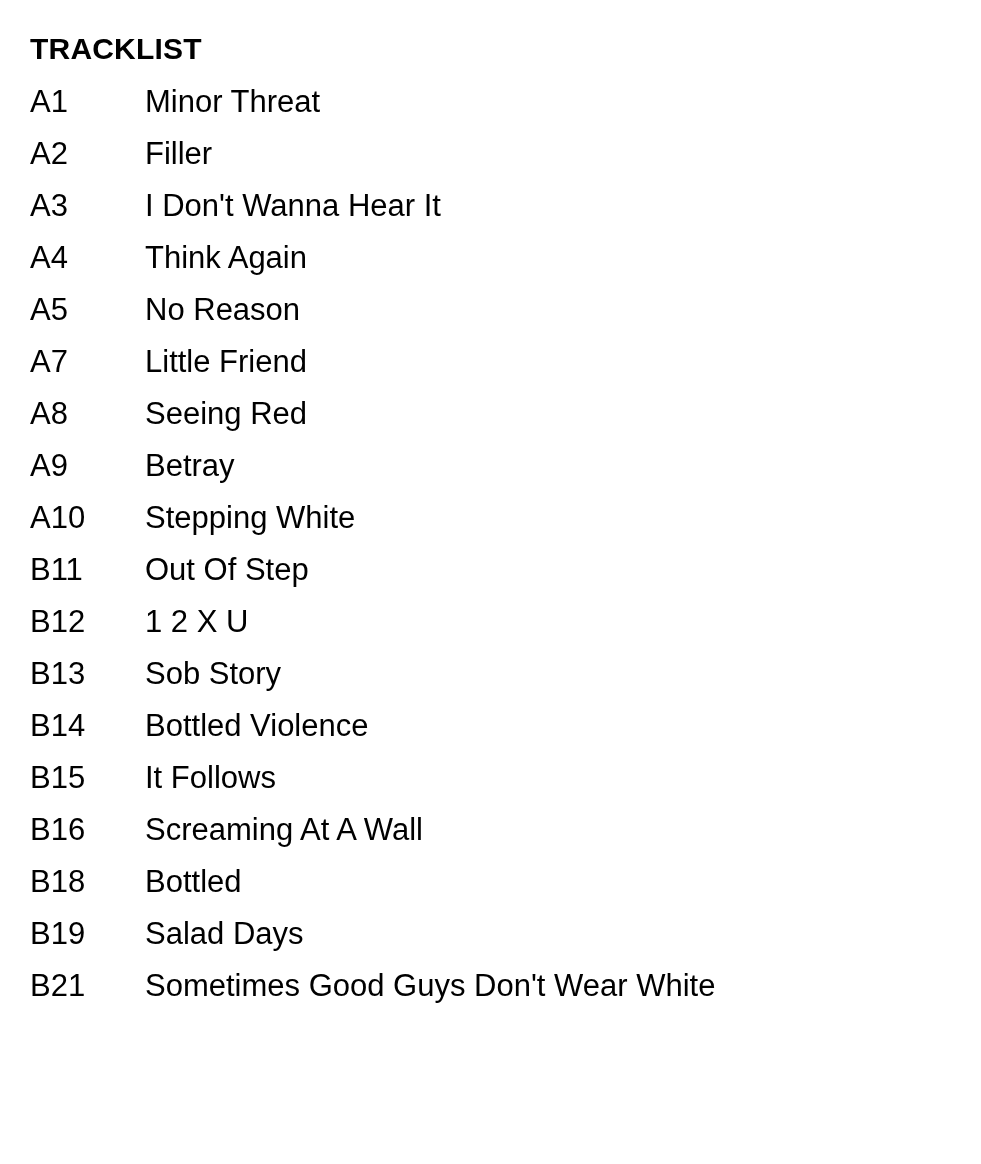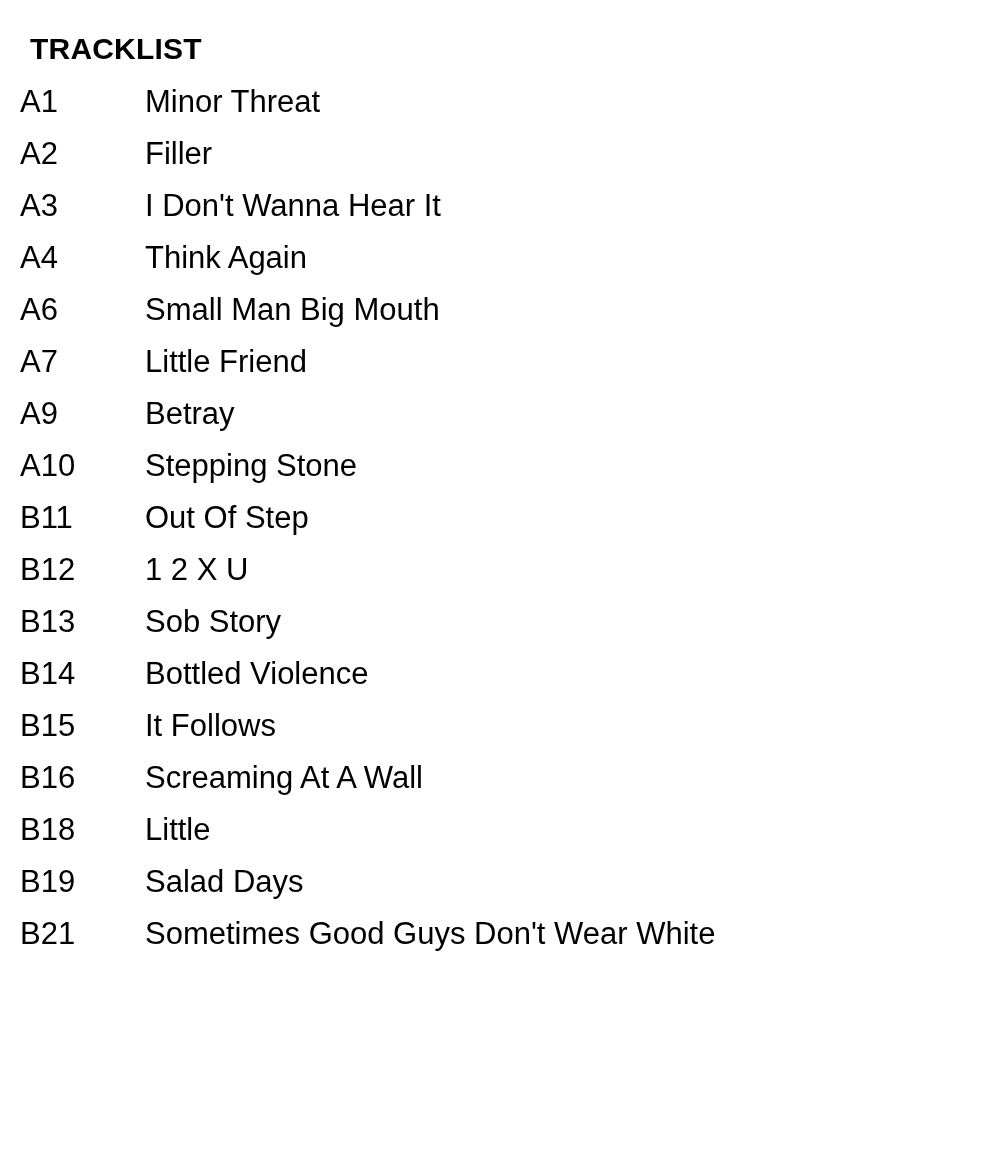--- a/index.html
+++ b/index.html
@@ -58,21 +58,21 @@
     line-height: 34px;
     color: #000000;
     vertical-align: top;
     padding: 0;
     white-space: nowrap;
     text-align: left;
   }
 
   .track-position {
     width: 145px;
-    padding-left: 20px;
+    padding-left: 30px;
     box-sizing: border-box;
   }
 
   .track-title {
     padding-left: 0;
   }
 </style>
 </head>
 <body>
 
@@ -92,34 +92,38 @@
         </tr>
         <tr class="track-row">
           <td class="track-position">A3</td>
           <td class="track-title">I Don't Wanna Hear It</td>
         </tr>
         <tr class="track-row">
           <td class="track-position">A4</td>
           <td class="track-title">Think Again</td>
         </tr>
         <tr class="track-row">
-          <td class="track-position">A6</td>
-          <td class="track-title">Small Man Big Mouth</td>
+          <td class="track-position">A5</td>
+          <td class="track-title">No Reason</td>
         </tr>
         <tr class="track-row">
           <td class="track-position">A7</td>
           <td class="track-title">Little Friend</td>
+        </tr>
+        <tr class="track-row">
+          <td class="track-position">A8</td>
+          <td class="track-title">Seeing Red</td>
         </tr>
         <tr class="track-row">
           <td class="track-position">A9</td>
           <td class="track-title">Betray</td>
         </tr>
         <tr class="track-row">
           <td class="track-position">A10</td>
-          <td class="track-title">Stepping Stone</td>
+          <td class="track-title">Stepping White</td>
         </tr>
         <tr class="track-row">
           <td class="track-position">B11</td>
           <td class="track-title">Out Of Step</td>
         </tr>
         <tr class="track-row">
           <td class="track-position">B12</td>
           <td class="track-title">1 2 X U</td>
         </tr>
         <tr class="track-row">
@@ -133,21 +137,21 @@
         <tr class="track-row">
           <td class="track-position">B15</td>
           <td class="track-title">It Follows</td>
         </tr>
         <tr class="track-row">
           <td class="track-position">B16</td>
           <td class="track-title">Screaming At A Wall</td>
         </tr>
         <tr class="track-row">
           <td class="track-position">B18</td>
-          <td class="track-title">Little</td>
+          <td class="track-title">Bottled</td>
         </tr>
         <tr class="track-row">
           <td class="track-position">B19</td>
           <td class="track-title">Salad Days</td>
         </tr>
         <tr class="track-row">
           <td class="track-position">B21</td>
           <td class="track-title">Sometimes Good Guys Don't Wear White</td>
         </tr>
       </tbody>

